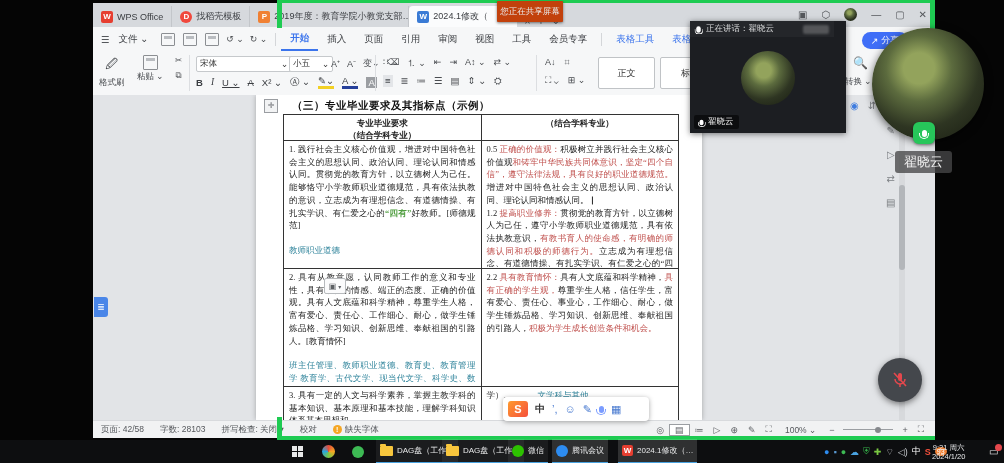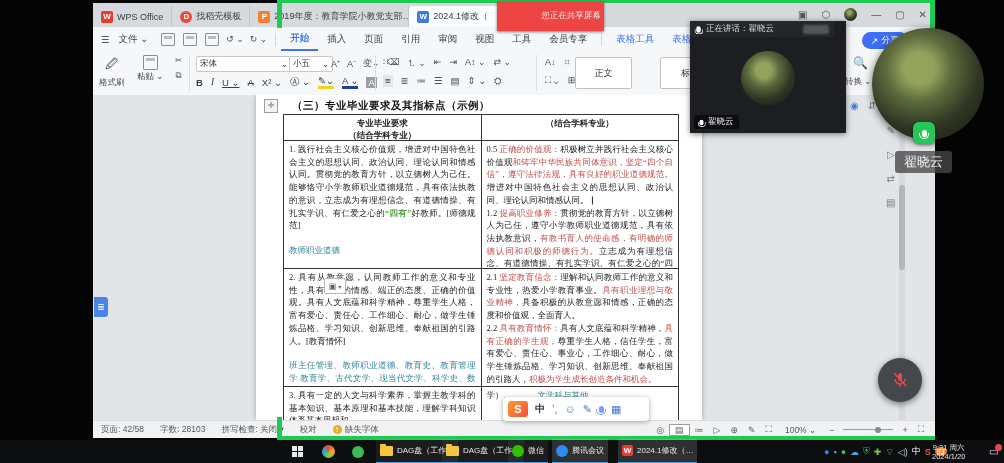--- a/index.html
+++ b/index.html
@@ -86,22 +86,22 @@
     background:conic-gradient(#e34c3c,#f5a623,#7ac943,#2aa7de,#e34c3c);}
   .folder{width:13px;height:10px;background:#f8c63d;border-radius:1px;position:relative;}
   .folder:before{content:"";position:absolute;left:0;top:-2px;width:6px;height:2px;background:#f8c63d;border-radius:1px 1px 0 0;}
   .tray-ic{font-size:9px;margin:0 2px;}
   
   .vic{color:#7c7f83;font-size:10px;}
   .floatsel{left:231px;top:183px;width:20px;height:14px;background:#fbfbfc;border:1px solid #b7babd;border-radius:2px;
     color:#5d6064;font-size:8px;display:flex;align-items:center;justify-content:center;gap:2px;}
   .leftblue{left:94px;top:297px;width:14px;height:20px;background:#4a86e8;border-radius:0 3px 3px 0;color:#fff;
     font-size:9px;line-height:20px;text-align:center;}
-  .tooltip{left:497px;top:1px;width:66px;height:30px;background:#ef4444;color:#e9eaeb;font-size:8.5px;
-    display:flex;align-items:center;justify-content:center;border-radius:1px;box-shadow:0 1px 3px rgba(0,0,0,.5);padding-left:41px;}
+  .tooltip{left:497px;top:1px;width:66px;height:21px;background:#c2410c;color:#e9eaeb;font-size:8.5px;
+    display:flex;align-items:center;justify-content:center;border-radius:1px;box-shadow:0 1px 3px rgba(0,0,0,.5);}
   .zoomline{width:50px;height:1px;background:#9b9ea2;position:relative;margin:0 4px;}
   .zoomline i{position:absolute;left:32px;top:-2.5px;width:6px;height:6px;border-radius:50%;background:#85888c;}
 </style>
 </head>
 <body>
 
 <div class="screen">
 
   <div class="ab wps">
 
@@ -228,21 +228,21 @@
       <div class="ab" style="left:443px;top:4px;width:1px;height:36px;background:#dcdee1"></div>
       <div class="ab" style="left:452px;top:6px;display:flex;gap:9px;font-size:9px;color:#4a4d51">
         <span>A↓</span>
         <span>⌗</span>
       </div>
       <div class="ab" style="left:452px;top:24px;display:flex;gap:9px;font-size:9px;color:#4a4d51">
         <span>⛶ ⌄</span>
         <span>⊞ ⌄</span>
       </div>
 
-      <div class="ab stylechip" style="left:482px;top:6px">
+      <div class="ab stylechip" style="left:505px;top:6px">
         <span>正文</span>
       </div>
       <div class="ab stylechip" style="left:567px;top:6px;width:58px">
         <span>标题</span>
       </div>
 
       <div class="ab" style="left:760px;top:5px;font-size:12px;color:#55585c">🔍</div>
       <div class="ab" style="left:752px;top:25px;font-size:8.5px;color:#4a4d51">
         <span>转换</span> ⌄
       </div>
@@ -271,21 +271,20 @@
                 <div class="rp"><span class="sg-k">0.5 </span><span class="sg-r">正确的价值观：</span><span class="sg-k">积极树立并践行社会主义核心价值观</span><span class="sg-r">和铸牢中华民族共同体意识，坚定“四个自信”，遵守法律法规，具有良好的职业道德规范。</span><span class="sg-k">增进对中国特色社会主义的思想认同、政治认同、理论认同和情感认同。</span><span class="sg-c">▏</span></div>
                 <div class="rp"><span class="sg-k">1.2 </span><span class="sg-r">提高职业修养：</span><span class="sg-k">贯彻党的教育方针，以立德树人为己任，遵守小学教师职业道德规范，具有依法执教意识，</span><span class="sg-r">有教书育人的使命感，有明确的师德认同和积极的师德行为。</span><span class="sg-k">立志成为有理想信念、有道德情操、有扎实学识、有仁爱之心的“四有”好教师。</span></div>
               </div>
           </div>
           <div class="trow" style="height:117px">
             <div class="tc l">
                 <div class="rp"><span class="sg-k">2. 具有从教意愿，认同教师工作的意义和专业性，具有积极的情感、端正的态度、正确的价值观。具有人文底蕴和科学精神，尊重学生人格，富有爱心、责任心、工作细心、耐心，做学生锤炼品格、学习知识、创新思维、奉献祖国的引路人。[教育情怀]</span></div>
                 <div class="rp"><span class="sg-b">班主任管理、教师职业道德、教育史、教育管理学 教育学、古代文学、现当代文学、科学史、数学史</span></div>
               </div>
             <div class="tc tight">
-                <div class="rp"><span class="sg-k">2.1 </span><span class="sg-r">坚定教育信念：</span><span class="sg-k">理解和认同教师工作的意义和专业性，热爱小学教育事业。</span><span class="sg-r">具有职业理想与敬业精神，</span><span class="sg-k">具备积极的从教意愿和情感，正确的态度和价值观，全面育人。</span></div>
                 <div class="rp"><span class="sg-k">2.2 </span><span class="sg-r">具有教育情怀：</span><span class="sg-k">具有人文底蕴和科学精神，</span><span class="sg-r">具有正确的学生观，</span><span class="sg-k">尊重学生人格，信任学生，富有爱心、责任心、事业心，工作细心、耐心，做学生锤炼品格、学习知识、创新思维、奉献祖国的引路人，</span><span class="sg-r">积极为学生成长创造条件和机会。</span></div>
               </div>
           </div>
           <div class="trow" style="height:56px;border-bottom:none">
             <div class="tc l">
                 <div class="rp"><span class="sg-k">3. 具有一定的人文与科学素养，掌握主教学科的基本知识、基本原理和基本技能，理解学科知识体系基本思想和</span></div>
               </div>
             <div class="tc tight">
                 <div class="rp"><span class="sg-k">学）…………</span><span class="sg-b">文学科与其他</span></div>
               </div>

